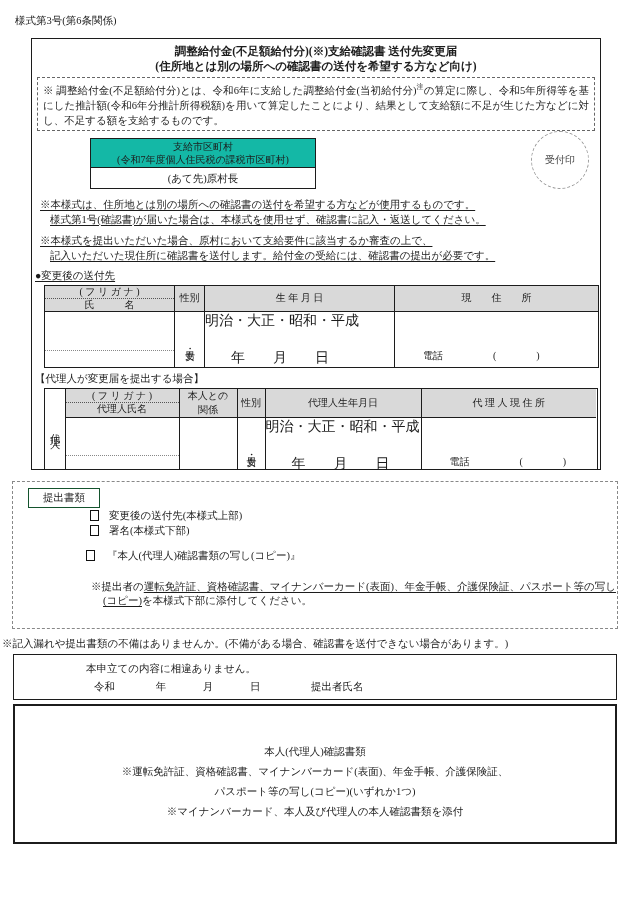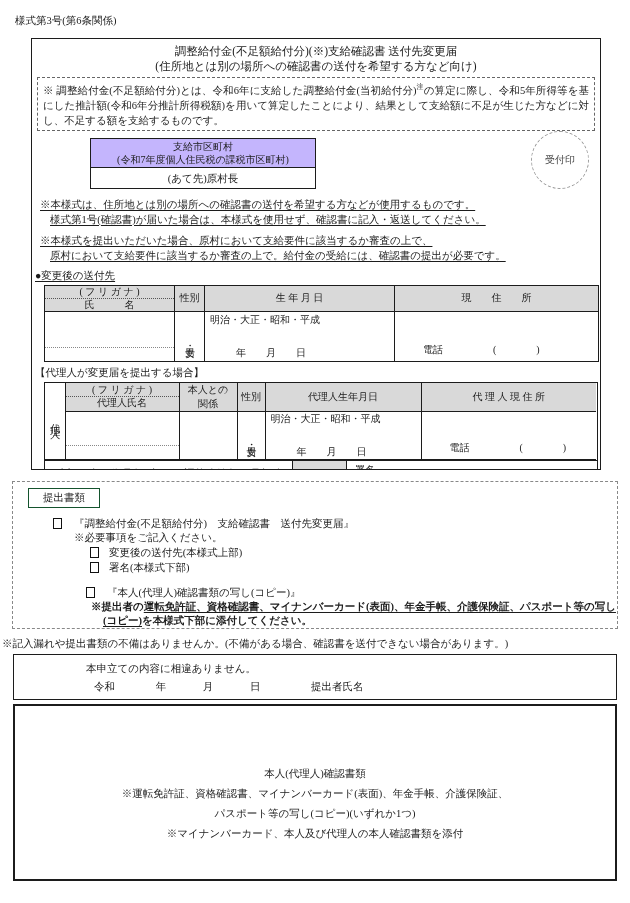--- a/index.html
+++ b/index.html
@@ -15,34 +15,34 @@
 
   
   .main-box {
     margin: 8px 0 0 31px;
     width: 570px;
     height: 432px;
     border: 1.5px solid #1c1c1c;
     position: relative;
     overflow: hidden;
   }
-  .doc-title { text-align: center; font-weight: normal; font-size: 11.5px; line-height: 15px; margin-top: 5px; }
+  .doc-title { text-align: center; font-weight: bold; font-size: 11.5px; line-height: 15px; margin-top: 5px; }
   .intro-note {
     margin: 3px 5px 0 5px;
     border: 1px dashed #666;
     padding: 2px 5px;
     line-height: 15px;
     text-align: justify;
   }
   .intro-note sup { font-size: 7px; }
 
   .addressee-row { position: relative; margin: 7px 0 0 58px; height: 51px; }
   .addressee-box { width: 226px; height: 51px; border: 1.5px solid #1c1c1c; }
   .addressee-top {
-    background: #c4b5fd;
+    background: #14b8a6;
     border-bottom: 1px solid #1c1c1c;
     text-align: center;
     font-size: 10px;
     line-height: 13px;
     padding: 1px 0;
   }
   .addressee-bottom { text-align: center; padding-top: 4px; font-size: 10.5px; }
   .stamp-circle {
     position: absolute;
     top: -7px; right: 11px;
@@ -61,21 +61,21 @@
   .section-label { margin: 3px 0 2px 3px; text-decoration: underline; text-underline-offset: 2px; }
 
   table { border-collapse: collapse; table-layout: fixed; margin-left: 12px; }
   td { border: 1px solid #1c1c1c; vertical-align: middle; font-size: 10px; padding: 0; }
   .hdr { background: #d9d9d9; text-align: center; }
   .furigana-cell .fl { border-bottom: 1px dotted #555; line-height: 12px; }
   .furigana-cell .nl { line-height: 12px; }
   .blank-name .half { height: 24px; border-bottom: 1px dotted #888; }
   .gender-opt { text-align: center; }
   .gender-opt span { writing-mode: vertical-rl; letter-spacing: 0; line-height: 1; }
-  .birth-cell { padding-left: 5px; font-size: 10px; }
+  .birth-cell { font-size: 14px; }
   .birth-cell .ymd { padding-left: 26px; margin-top: 19px; }
   .phone-cell { vertical-align: bottom; padding: 0 0 4px 28px; font-size: 10px; }
 
   .agent-caption { margin: 4px 0 2px 3px; }
   .agent-wrap { margin-left: 12px; width: 554px; border: 1.5px solid #1c1c1c; }
   .agent-wrap table { margin-left: 0; }
   .agent-wrap table td:first-child { border-left: none; }
   .agent-wrap table td:last-child { border-right: none; }
   .agent-wrap table tr:first-child td { border-top: none; }
   .vlabel { writing-mode: vertical-rl; text-align: center; letter-spacing: 3px; }
@@ -101,41 +101,41 @@
   .chk-row { display: flex; align-items: flex-start; margin-left: 25px; line-height: 14px; }
   .chk-row.sub { margin-left: 62px; }
   .checkbox {
     display: inline-block; width: 9px; height: 11px;
     border: 1.5px solid #111; margin: 1px 12px 0 0; flex: none;
   }
   .chk-row.sub .checkbox { margin-right: 10px; }
   .copy-note { margin-left: 63px; line-height: 14px; }
   .copy-note .u { text-decoration: underline; text-underline-offset: 2px; }
   .copy-note .l2 { padding-left: 12px; } .mt9 { margin-top: 9px; } .mt1 { margin-top: 1px; }
-  .mt4 { margin-top: 0; font-weight: bold; } .mt11 { margin-top: 11px; padding-left: 33px; }
+  .mt4 { margin-top: 17px; } .mt11 { margin-top: 11px; padding-left: 33px; }
 
   .check-note { margin: 8px 0 0 2px; height: 15px; }
 
   .declaration-box {
     margin: 2px 0 0 13px;
     width: 604px; height: 46px;
     border: 1px solid #1c1c1c;
     padding: 6px 0 0 0;
   }
   .decl-line1 { margin-left: 72px; line-height: 15px; }
   .decl-line2 { margin-left: 80px; margin-top: 4px; }
   .decl-line2 span { display: inline-block; }
   .decl-era {} .decl-y { margin-left: 38px; } .decl-m { margin-left: 34px; }
   .decl-d { margin-left: 34px; } .decl-name { margin-left: 48px; }
 
   .attachment-box {
     margin: 4px 0 0 13px;
-    width: 604px; height: 177px;
+    width: 604px; height: 140px;
     border: 2px solid #1c1c1c;
-    padding-top: 58px;
+    padding-top: 36px;
     text-align: center;
   }
   .attachment-box div { line-height: 20px; }
 </style>
 </head>
 <body>
 
 <div class="form-code">様式第3号(第6条関係)</div>
 
 <div class="main-box">
@@ -161,21 +161,21 @@
     </div>
   </div>
 
   <div class="usage-notes">
     <div class="usage-note">
       <div class="u">※本様式は、住所地とは別の場所への確認書の送付を希望する方などが使用するものです。</div>
       <div class="l2"><span class="u">様式第1号(確認書)が届いた場合は、本様式を使用せず、確認書に記入・返送してください。</span></div>
     </div>
     <div class="usage-note">
       <div class="u">※本様式を提出いただいた場合、原村において支給要件に該当するか審査の上で、</div>
-      <div class="l2"><span class="u">原村において支給要件に該当するか審査の上で。給付金の受給には、確認書の提出が必要です。</span></div>
+      <div class="l2"><span class="u">記入いただいた現住所に確認書を送付します。給付金の受給には、確認書の提出が必要です。</span></div>
     </div>
   </div>
 
   <div class="section-label">●変更後の送付先</div>
 
   <table>
     <colgroup>
         <col style="width:130px">
         <col style="width:30px">
         <col style="width:190px">
@@ -259,27 +259,20 @@
       <div class="sign-cell">
         <span>署名</span>
       </div>
     </div>
   </div>
 </div>
 
 <div class="documents-box">
   <div class="label-box">提出書類</div>
 
-  <div class="chk-row mt9">
-    <span class="checkbox"></span>
-    <div>
-      <div>『調整給付金(不足額給付分)　支給確認書　送付先変更届』</div>
-      <div>※必要事項をご記入ください。</div>
-    </div>
-  </div>
 
   <div class="chk-row sub mt1">
     <span class="checkbox"></span>
     <div>変更後の送付先(本様式上部)</div>
   </div>
   <div class="chk-row sub mt1">
     <span class="checkbox"></span>
     <div>署名(本様式下部)</div>
   </div>
 

